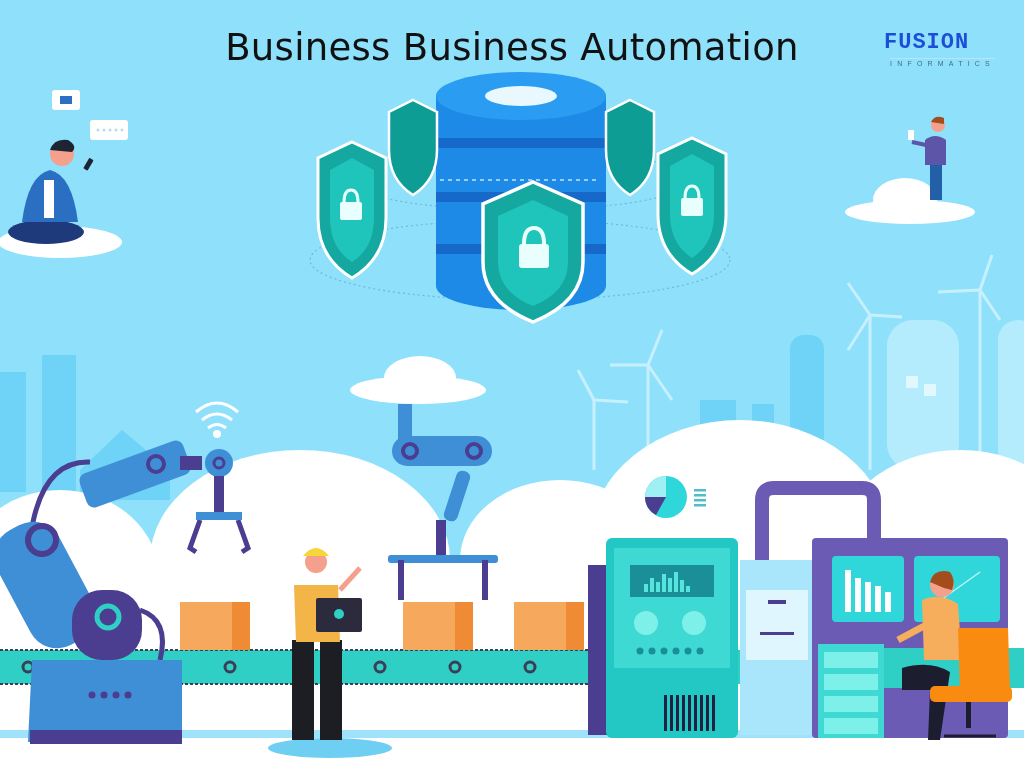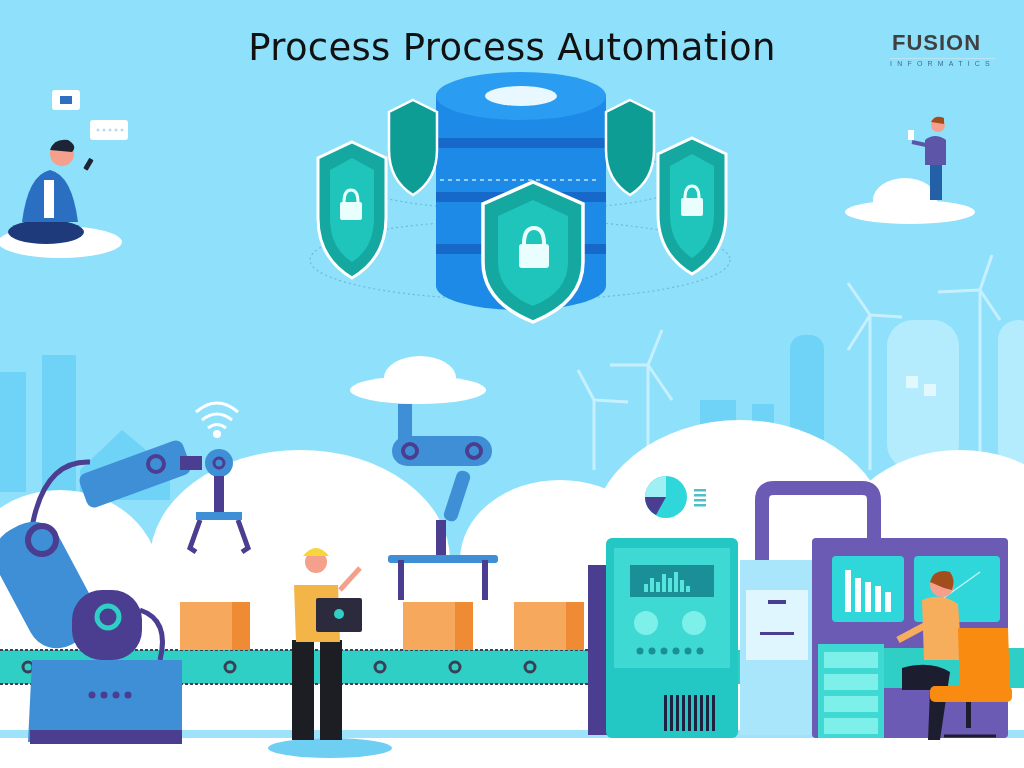--- a/index.html
+++ b/index.html
@@ -4,30 +4,30 @@
 <style>
   html, body { margin: 0; padding: 0; }
   body { width: 1024px; height: 768px; overflow: hidden; background: #ffffff; }
   .scene { position: relative; width: 1024px; height: 768px; background: #8fe0fb; overflow: hidden; font-family: "Liberation Sans", sans-serif; }
   .title {
     position: absolute; left: 0; right: 0; top: 26px; text-align: center;
     font-family: "DejaVu Sans", sans-serif; font-size: 37px; color: #111111; letter-spacing: 0.3px;
     z-index: 5;
   }
   .logo { position: absolute; left: 884px; top: 30px; width: 126px; height: 42px; z-index: 5; }
-  .logo-word { position: absolute; left: 8px; top: 0; font-family: Liberation Sans, sans-serif; font-weight: bold; font-size: 22px; color: #404040; letter-spacing: 1px; }
+  .logo-word { position: absolute; left: 0; top: 0; font-family: Liberation Mono, monospace; font-weight: bold; font-size: 22px; color: #1d4ed8; letter-spacing: 1px; }
   .logo-sub { position: absolute; left: 6px; top: 28px; font-size: 7px; letter-spacing: 5.2px; color: #3f6d8c; border-top: 1px solid #b9e6f7; padding-top: 1px; }
   svg.art { position: absolute; left: 0; top: 0; }
 </style>
 </head>
 <body>
 
 <div class="scene">
 
-  <div class="title">Process Process Automation</div>
+  <div class="title">Business Business Automation</div>
 
   <div class="logo">
     <span class="logo-word">FUSION</span>
     <span class="logo-sub">INFORMATICS</span>
   </div>
 
   <svg class="art" width="1024" height="768" viewBox="0 0 1024 768">
 
     <g fill="#6ed3f6">
       <rect x="0" y="372" width="26" height="120"></rect>

